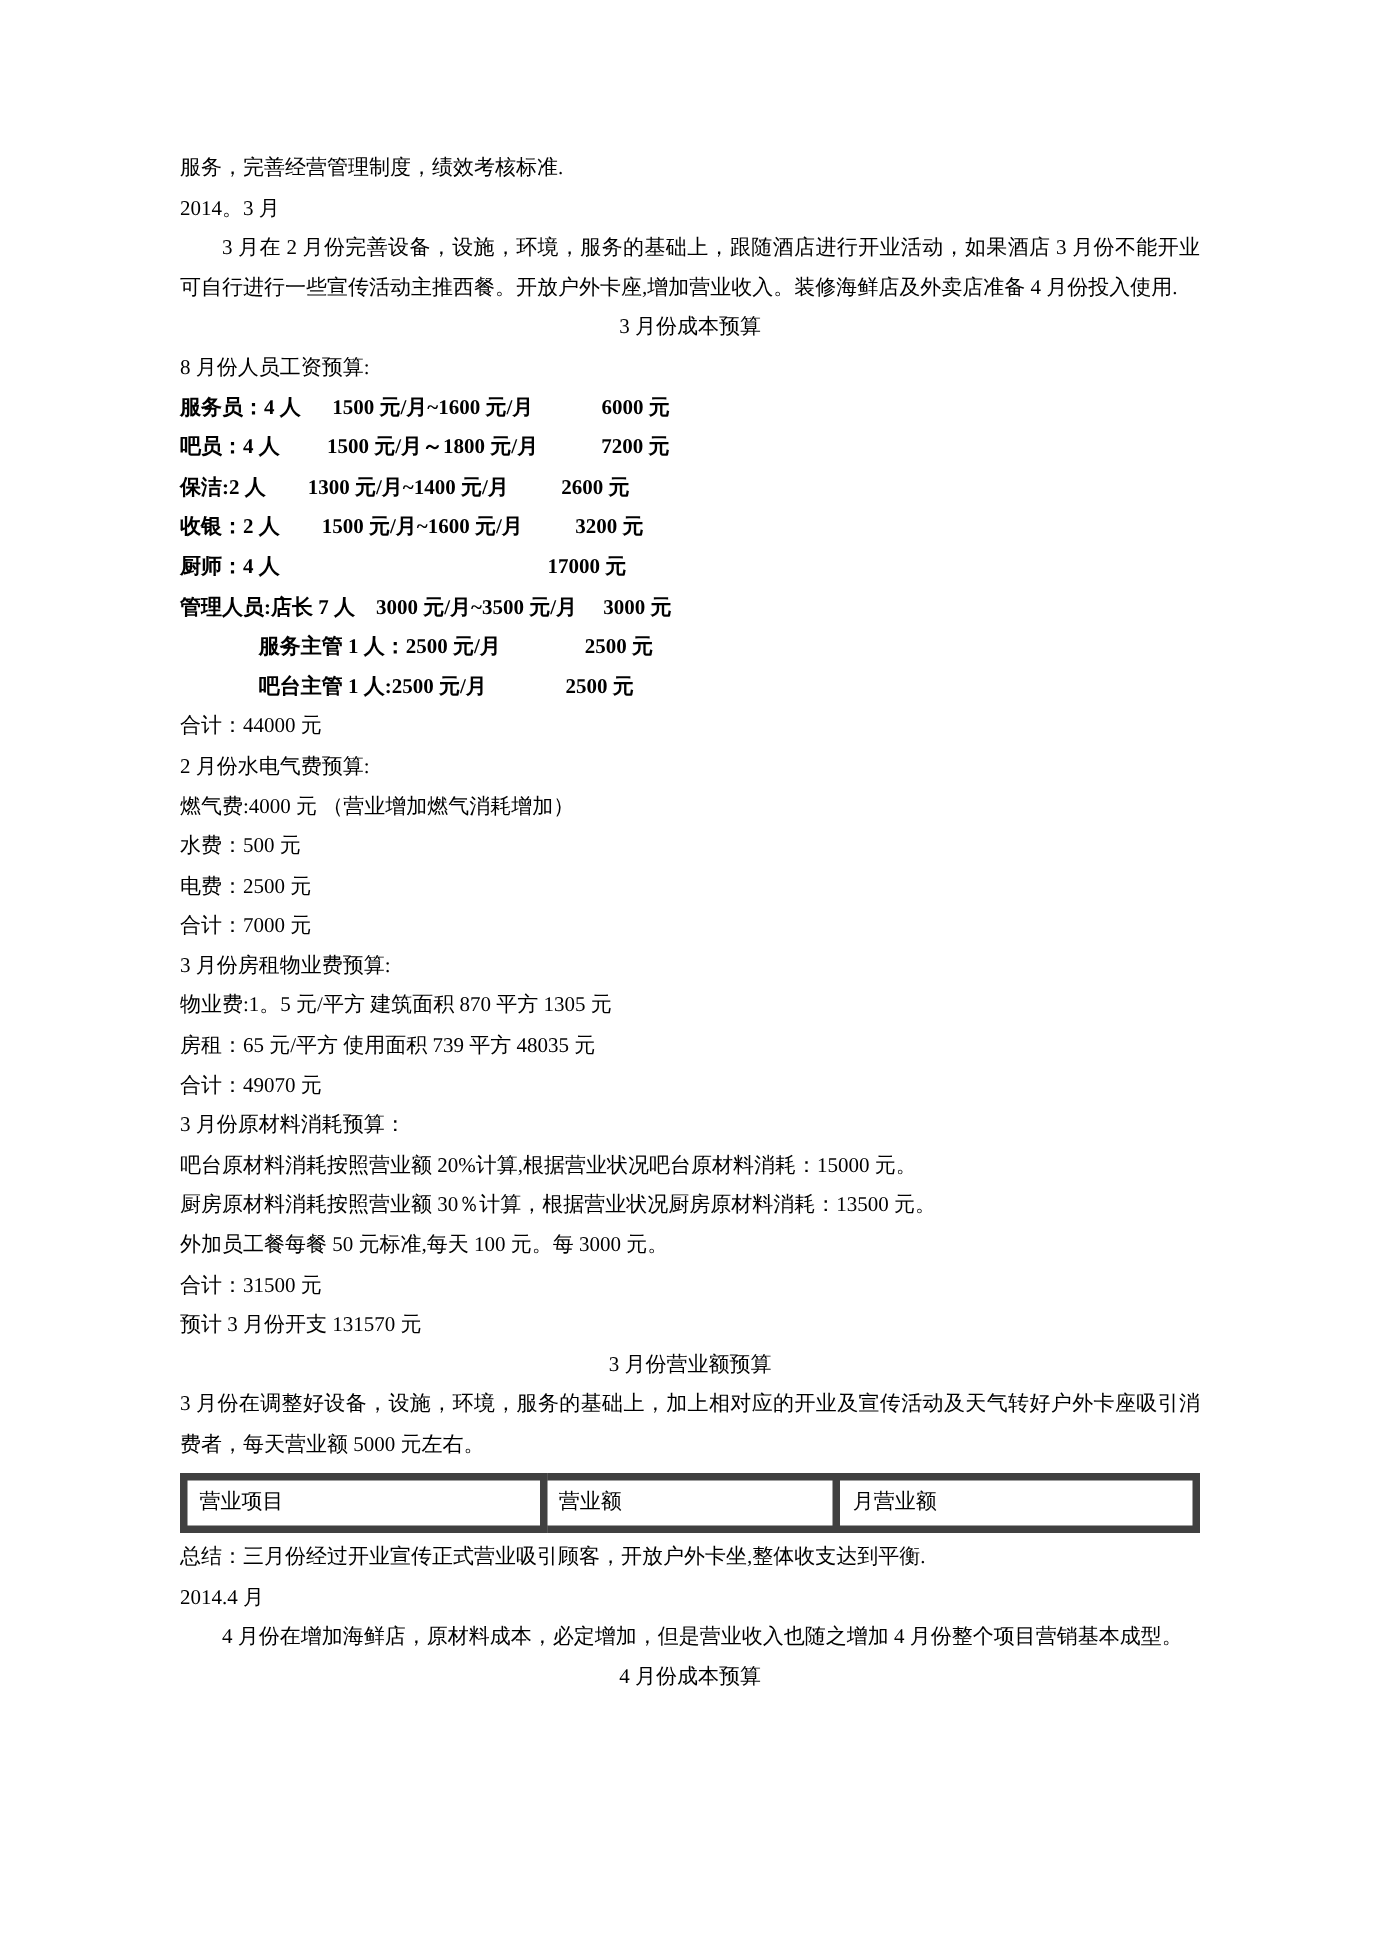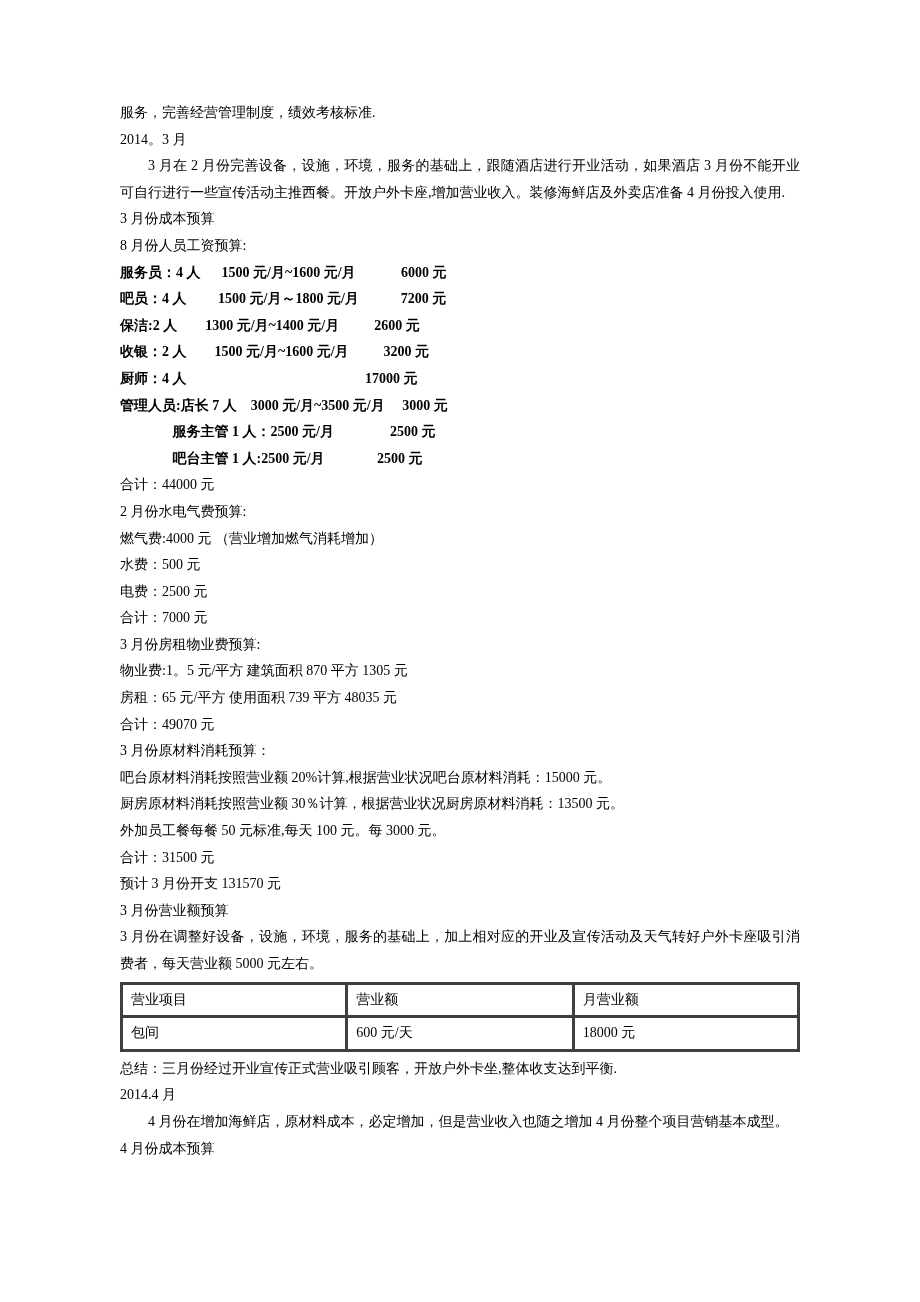--- a/index.html
+++ b/index.html
@@ -8,28 +8,28 @@
     line-height: 1.9;
     color: #000;
     background: #fff;
     margin: 0;
     padding: 100px 120px 80px 120px;
     width: 920px;
     box-sizing: border-box;
   }
   .para { text-align: justify; }
   .indent { text-indent: 2em; }
-  .section-title { }
+  .section-title { text-align: center; }
   table {
     border-collapse: collapse;
     width: 100%;
     margin: 4px 0;
   }
   td {
-    border: 3px solid #404040;
+    border: 5px solid #404040;
     padding: 2px 8px;
     font-size: 14px;
   }
   .line { white-space: pre; font-weight: bold; }
 </style>
 </head>
 <body>
 
 <div class="para">服务，完善经营管理制度，绩效考核标准.</div>
 <div class="para">2014。3 月</div>
@@ -63,24 +63,19 @@
 <div class="section-title">3 月份营业额预算</div>
 <div class="para">3 月份在调整好设备，设施，环境，服务的基础上，加上相对应的开业及宣传活动及天气转好户外卡座吸引消费者，每天营业额 5000 元左右。</div>
 
 <table>
   <tbody>
       <tr>
     <td>营业项目</td>
     <td>营业额</td>
     <td>月营业额</td>
   </tr>
-  <tr>
-    <td>包间</td>
-    <td>600 元/天</td>
-    <td>18000 元</td>
-  </tr>
 </tbody>
   </table>
 
 <div class="para">总结：三月份经过开业宣传正式营业吸引顾客，开放户外卡坐,整体收支达到平衡.</div>
 <div class="para">2014.4 月</div>
 <div class="para indent">4 月份在增加海鲜店，原材料成本，必定增加，但是营业收入也随之增加 4 月份整个项目营销基本成型。</div>
 <div class="section-title">4 月份成本预算</div>
 
 </body></html>

